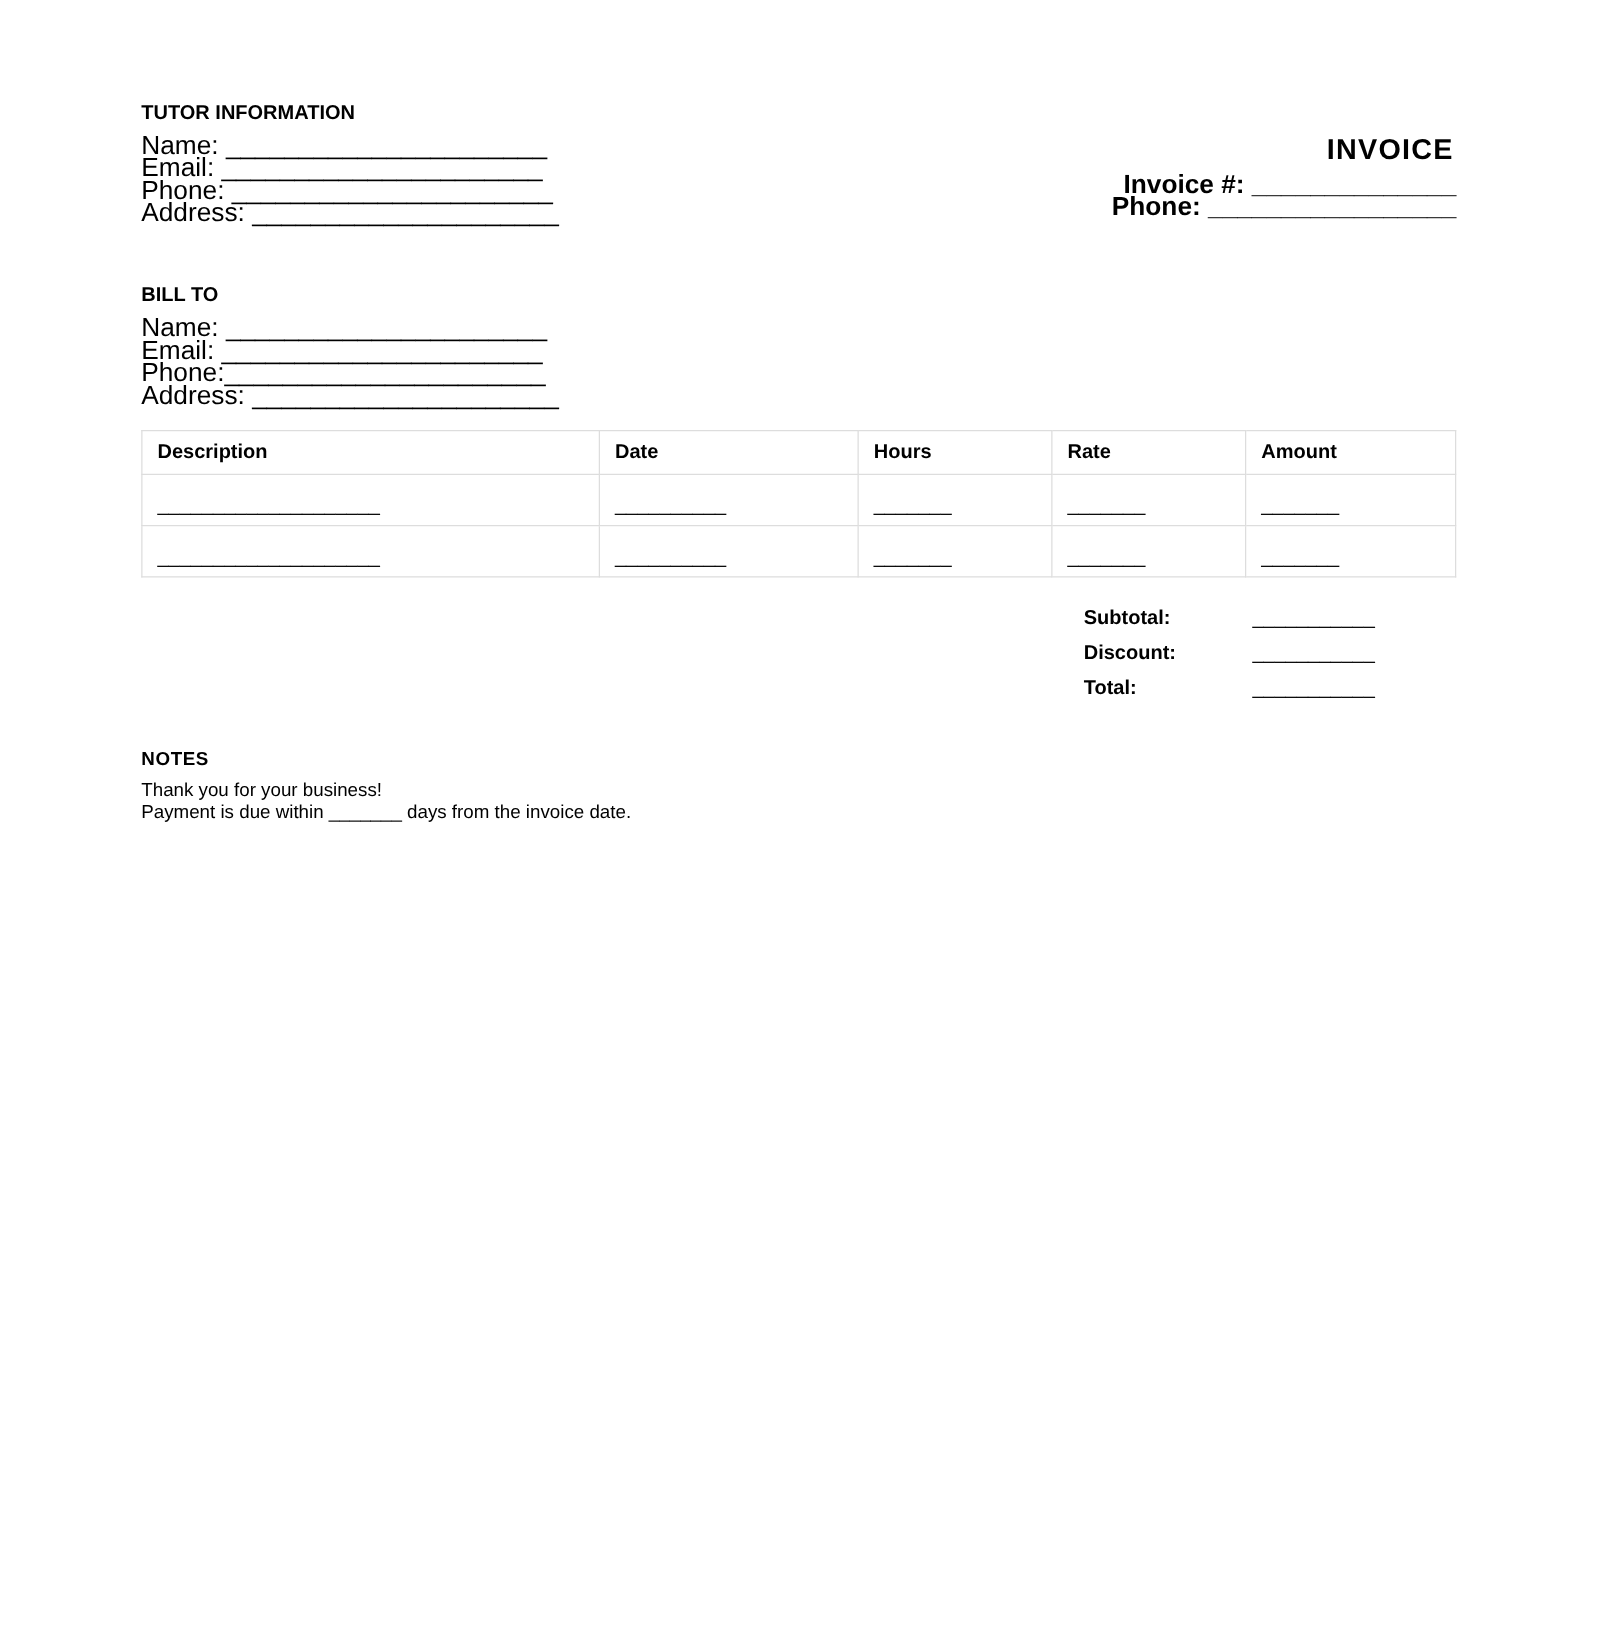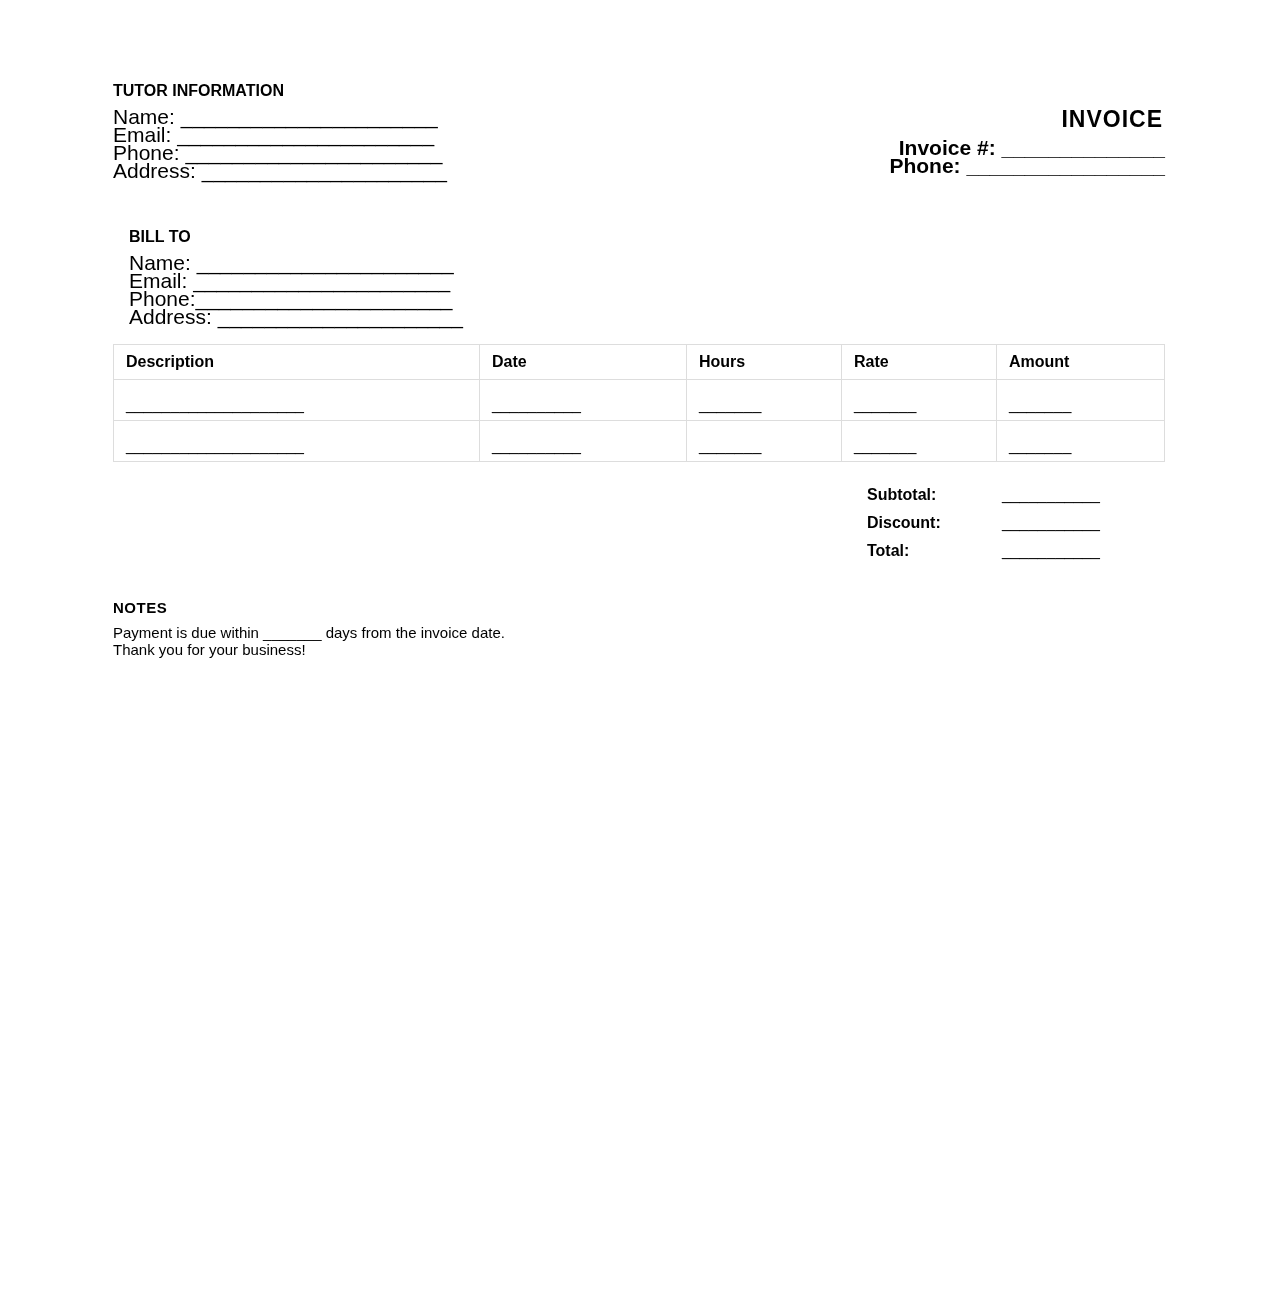--- a/index.html
+++ b/index.html
@@ -5,21 +5,21 @@
   html, body { margin: 0; padding: 0; background: #ffffff; }
   body { width: 1278px; height: 1300px; position: relative; font-family: "Liberation Sans", sans-serif; color: #000; }
   .page { position: absolute; left: 113px; top: 0; width: 1052px; }
   .section-title { font-weight: bold; font-size: 16px; margin: 0; }
   .field-line { font-size: 21px; line-height: 18px; white-space: pre; }
   .tutor { position: absolute; left: 0; top: 82px; }
   .tutor .section-title { margin-bottom: 8px; }
   .inv-head { position: absolute; right: 0; top: 99px; text-align: right; }
   .inv-title { font-size: 23px; font-weight: bold; letter-spacing: 1px; line-height: 40px; margin-right: 2px; }
   .inv-head .field-line { line-height: 18px; font-weight: bold; }
-  .billto { position: absolute; left: 16px; top: 228px; }
+  .billto { position: absolute; left: 0; top: 228px; }
   .billto .section-title { margin-bottom: 8px; }
   table.items { position: absolute; left: 0; top: 344px; width: 1052px; border-collapse: collapse; font-size: 16px; }
   table.items th, table.items td { border: 1px solid #dddddd; text-align: left; padding: 0 12px; height: 34px; }
   table.items th { font-weight: bold; }
   table.items td { vertical-align: bottom; padding-bottom: 6px; white-space: pre; }
   .col-desc { width: 341px; } .col-date { width: 182px; } .col-hours { width: 130px; } .col-rate { width: 130px; }
   .totals { position: absolute; left: 754px; top: 486px; font-size: 16px; }
   .totals .row { display: flex; height: 28px; align-items: flex-start; }
   .totals .lbl { font-weight: bold; width: 135px; }
   .totals .val { white-space: pre; }
@@ -92,17 +92,17 @@
       <span class="val">___________</span>
     </div>
     <div class="row">
       <span class="lbl">Total:</span>
       <span class="val">___________</span>
     </div>
   </div>
 
   <div class="notes">
     <div class="section-title">NOTES</div>
+    <div class="line">Thank you for your business!</div>
     <div class="line">Payment is due within _______ days from the invoice date.</div>
-    <div class="line">Thank you for your business!</div>
   </div>
 
 </div>
 
 </body></html>

